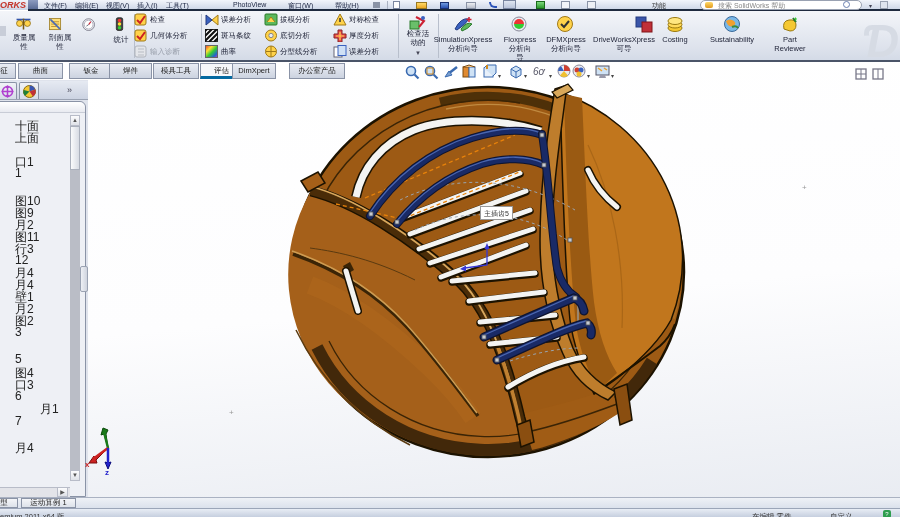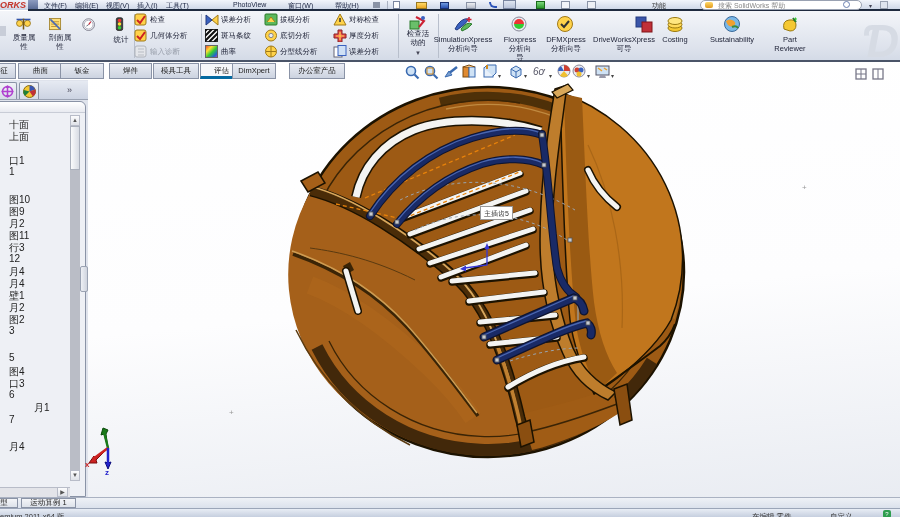--- a/index.html
+++ b/index.html
@@ -21,21 +21,21 @@
 .ctab { top:63px; height:16px; background:linear-gradient(#e9ecf3,#ccd3e0); border:1px solid #8a93a6; border-bottom:1px solid #8a93a6; font-size:7.5px; color:#222; text-align:center; line-height:14px; }
 .ctab.active { background:#f6f7fa; border-bottom:3px solid #0369a1; }
 
 #viewport { left:0; top:62px; width:900px; height:435px; background:linear-gradient(175deg,#ffffff 0%,#fdfdfe 55%,#e9ecf2 100%); }
 
 #lpanel { left:0; top:80px; width:88px; height:417px; background:#dfe3ec; }
 #ltabs { left:0; top:81px; width:88px; height:19px; background:linear-gradient(#e6eaf2,#ccd3e2); border-bottom:1px solid #9aa2b2; }
 .ltab { top:82px; height:17px; background:linear-gradient(#f0f2f7,#d6dce8); border:1px solid #8a93a6; border-bottom:none; border-radius:2px 2px 0 0; }
 #treebox { left:-6px; top:101px; width:92px; height:396px; background:#eef0f5; border:1px solid #8a93a6; border-radius:6px 6px 0 0; }
 #treehead { left:-5px; top:102px; width:90px; height:11px; background:linear-gradient(#ffffff,#e8eaf0); border-radius:6px 6px 0 0; border-bottom:1px solid #c8ccd6; }
-.titem { font-size:10px; color:#222; white-space:nowrap; left:9px; }
+.titem { font-size:12px; color:#222; white-space:nowrap; left:15px; }
 
 #vsb { left:70px; top:115px; width:10px; height:366px; background:#e3e4e9; }
 #vsb-up { left:70px; top:115px; width:10px; height:11px; background:linear-gradient(#fcfcfd,#dfe2e8); border:1px solid #b8bcc8; font-size:6px; color:#555; text-align:center; line-height:9px;}
 #vsb-dn { left:70px; top:470px; width:10px; height:11px; background:linear-gradient(#fcfcfd,#dfe2e8); border:1px solid #b8bcc8; font-size:6px; color:#555; text-align:center; line-height:9px;}
 #vsb-th { left:70px; top:126px; width:10px; height:44px; background:linear-gradient(90deg,#fafbfc,#d8dce4); border:1px solid #aab0bc; }
 #vsb-trk { left:70px; top:170px; width:10px; height:300px; background:#babdc6; }
 #hsb { left:0px; top:487px; width:70px; height:10px; background:#e3e4e9; border-top:1px solid #b8bcc8; }
 #hsb-rt { left:57px; top:487px; width:11px; height:10px; background:linear-gradient(#fcfcfd,#dfe2e8); border:1px solid #b8bcc8; font-size:6px; color:#555; text-align:center; line-height:8px; }
 #splith { left:80px; top:266px; width:8px; height:26px; background:linear-gradient(90deg,#eef0f5,#cfd4de); border:1px solid #9aa2b2; border-radius:2px; }
 .hudarr { top:72px; font-size:6px; color:#444; }
@@ -249,21 +249,21 @@
         <path d="M4,14 q-2,-8 5,-9 q7,-1 7,5 q0,6 -6,6 Z" fill="#f5c832" stroke="#9a7a10"></path>
         <path d="M13,3 l3,4" stroke="#2a7a2a" stroke-width="2"></path>
         <path d="M15,2 l2,2 l-2,2" fill="#3c3"></path>
       </svg>
     <div class="abs rlabel" style="left:769px;top:35px;width:42px;">Part
 Reviewer</div>
   </div>
 
   <div class="abs ctab" style="left:-8px;width:24px;">征</div>
   <div class="abs ctab" style="left:18px;width:45px;">曲面</div>
-  <div class="abs ctab" style="left:60px;width:44px;">钣金</div>
+  <div class="abs ctab" style="left:69px;width:44px;">钣金</div>
   <div class="abs ctab" style="left:109px;width:43px;">焊件</div>
   <div class="abs ctab" style="left:153px;width:46px;">模具工具</div>
   <div class="abs ctab active" style="left:200px;width:43px;">评估</div>
   <div class="abs ctab" style="left:232px;width:44px;">DimXpert</div>
   <div class="abs ctab" style="left:289px;width:56px;">办公室产品</div>
 
   <div class="abs" id="lpanel"></div>
   <div class="abs" id="ltabs"></div>
   <div class="abs ltab" style="left:-4px;width:21px;"></div>
   <div class="abs ltab" style="left:19px;width:20px;"></div>

